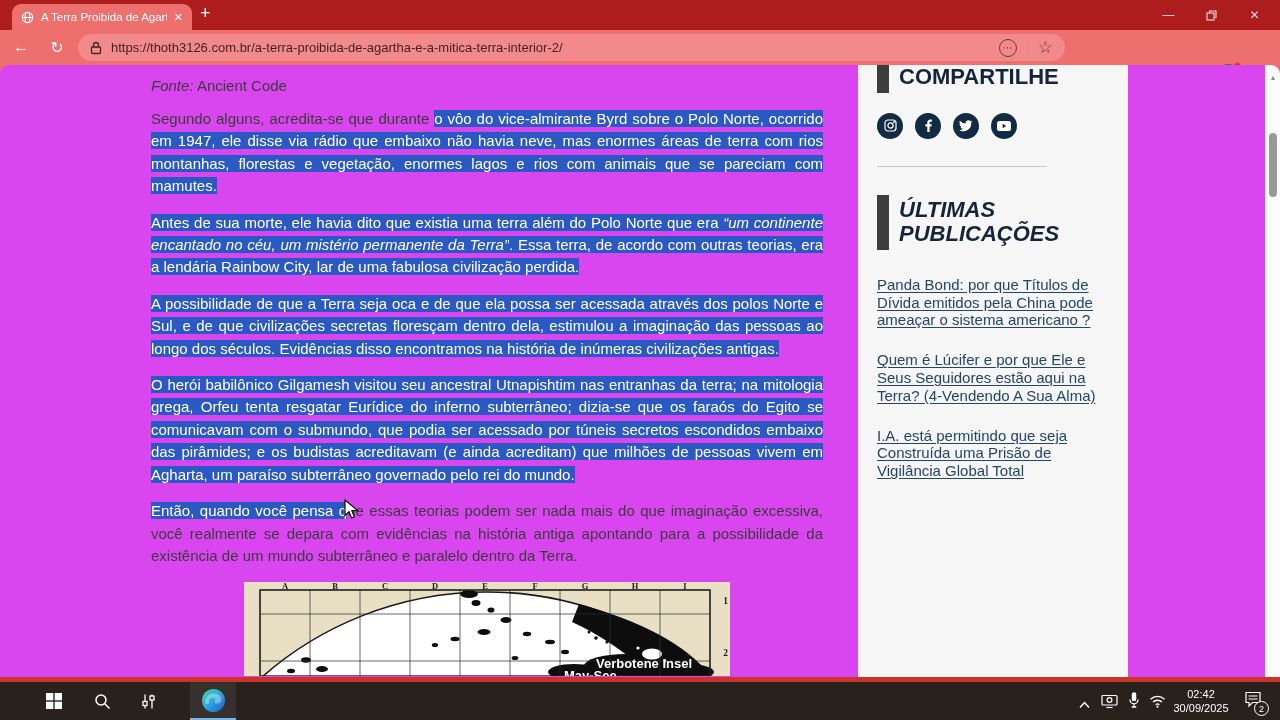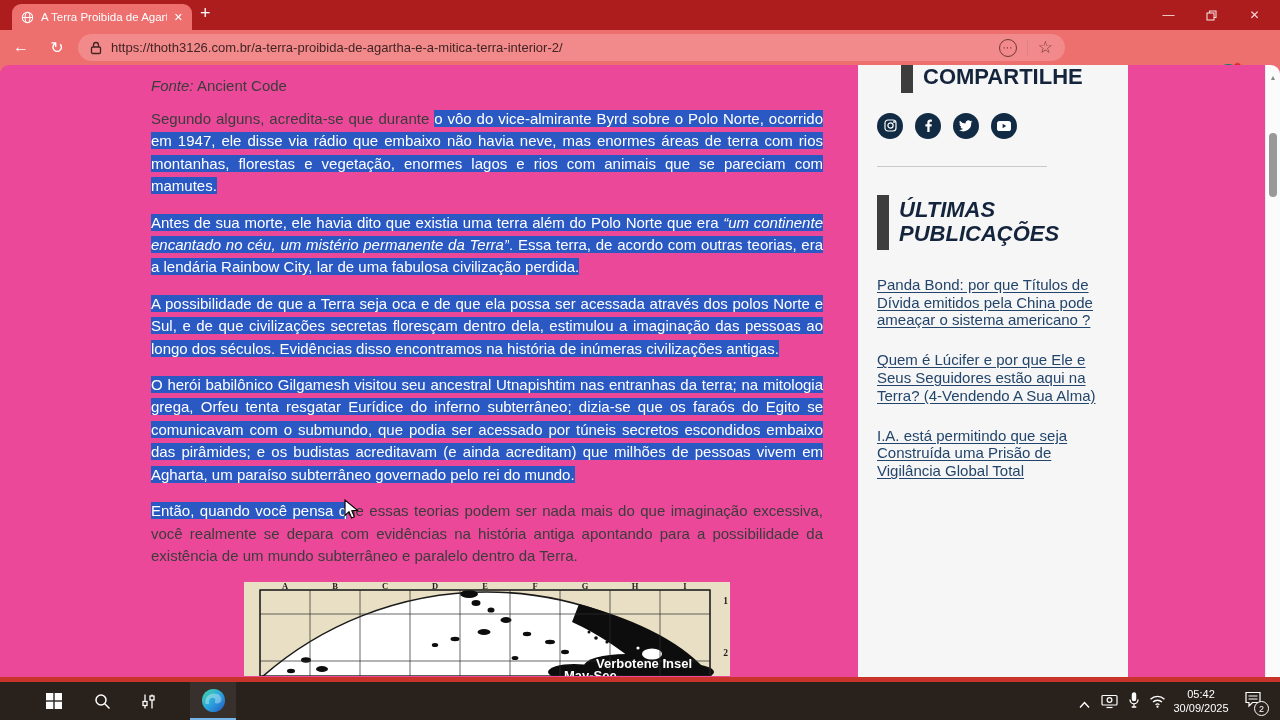--- a/index.html
+++ b/index.html
@@ -35,42 +35,42 @@
   .tb-divider { position:absolute; left:1178px; top:39px; width:1px; height:16px; background:rgba(120,30,30,.45); }
   .avatar { position:absolute; left:1216px; top:34px; width:25px; height:25px; border-radius:50%;
             background:#0e7d6d; display:flex; align-items:center; justify-content:center; }
   .avatar .dot { position:absolute; right:-1px; top:-2px; width:9px; height:9px;
                  border-radius:50%; background:#e02b20; border:1.5px solid #ed6f6e; }
   .menu-dots { position:absolute; left:1252px; top:37px; width:22px; text-align:center;
                color:#fff; font-size:14px; letter-spacing:1px; }
 
   
   .browser-body { position:absolute; left:0; top:65px; width:1280px; height:612px; background:#ed6f6e; }
-  .page { position:relative; width:100%; height:100%; background:#ec4899;
+  .page { position:relative; width:100%; height:100%; background:#d946ef;
           border-radius:9px 9px 0 0; overflow:hidden; }
 
   .article { position:absolute; left:151px; top:0; width:672px; }
   .fonte { margin-top:12px; font-size:15px; color:#3c3c3c; }
   .article p { margin-top:14px; font-size:15px; line-height:22.4px; text-align:justify; color:#3c3c3c; }
   .sel { background:#2b59c4; color:#fff; }
 
   .map { position:relative; width:486px; height:94px; margin:15px auto 0; overflow:hidden; }
   .map-cols { position:absolute; left:16px; top:0; width:450px; display:flex; }
   .map-cols span { flex:1; text-align:center; font-family:"Liberation Serif", serif;
                    font-weight:bold; font-size:8.5px; color:#1c1c1c; line-height:9px; }
   .map-row { position:absolute; right:2px; font-family:"Liberation Serif", serif;
              font-weight:bold; font-size:9.5px; color:#1c1c1c; }
   .map-label { position:absolute; color:#fff; font-size:13px; font-weight:bold; white-space:nowrap; }
 
   .sidebar { position:absolute; left:858px; top:0; width:270px; height:612px;
              background:#f6f6f6; padding-left:19px; }
   .s-head { display:flex; gap:10px; align-items:stretch; }
   .hbar { width:12px; background:#3d3d3d; }
   .htext { font-size:22px; font-weight:800; color:#14243c; line-height:1.12; padding:3px 0; width:205px; }
-  .share-head { margin-top:-3px;justify-content:flex-end; }
+  .share-head { margin-top:-3px; }
   .social { display:flex; gap:12px; margin-top:20px; }
   .sicon { width:26px; height:26px; border-radius:50%; background:#112b44;
            display:flex; align-items:center; justify-content:center; }
   .sdivider { width:170px; height:1px; background:#c9c9c9; margin-top:27px; }
   .latest-head { margin-top:28px;font-style:italic; }
   .posts { margin-top:26px; width:226px; }
   .post { display:block; font-size:15px; line-height:17.8px; color:#23456b;
           text-decoration:underline; text-underline-offset:2px; margin-bottom:22px; }
 
   .scrollbar { position:absolute; right:0; top:0; width:15px; height:612px;
@@ -384,21 +384,21 @@
     </span>
     <span class="tk" style="left:1149px; top:12px">
       <svg width="17" height="13" viewBox="0 0 17 13">
           <g fill="none" stroke="#fff" stroke-width="1.3">
         <path d="M1.5 4.2a10 10 0 0 1 14 0M4 7a6.6 6.6 0 0 1 9 0M6.6 9.7a3 3 0 0 1 3.8 0"></path>
           </g>
         <circle cx="8.5" cy="11.7" r="1.1" fill="#fff"></circle>
         </svg>
     </span>
     <span class="clock">
-      <span>05:42</span><br>
+      <span>02:42</span><br>
       <span>30/09/2025</span>
     </span>
     <span class="notif">
       <svg width="18" height="17" viewBox="0 0 18 17">
           <g fill="none" stroke="#fff" stroke-width="1.2">
         <path d="M2 1.5h14v10H8.5l-3.5 3.5v-3.5H2z"></path>
             <path d="M4.5 5h9M4.5 8h9"></path>
           </g>
         </svg>
       <span class="notif-badge">2</span>

